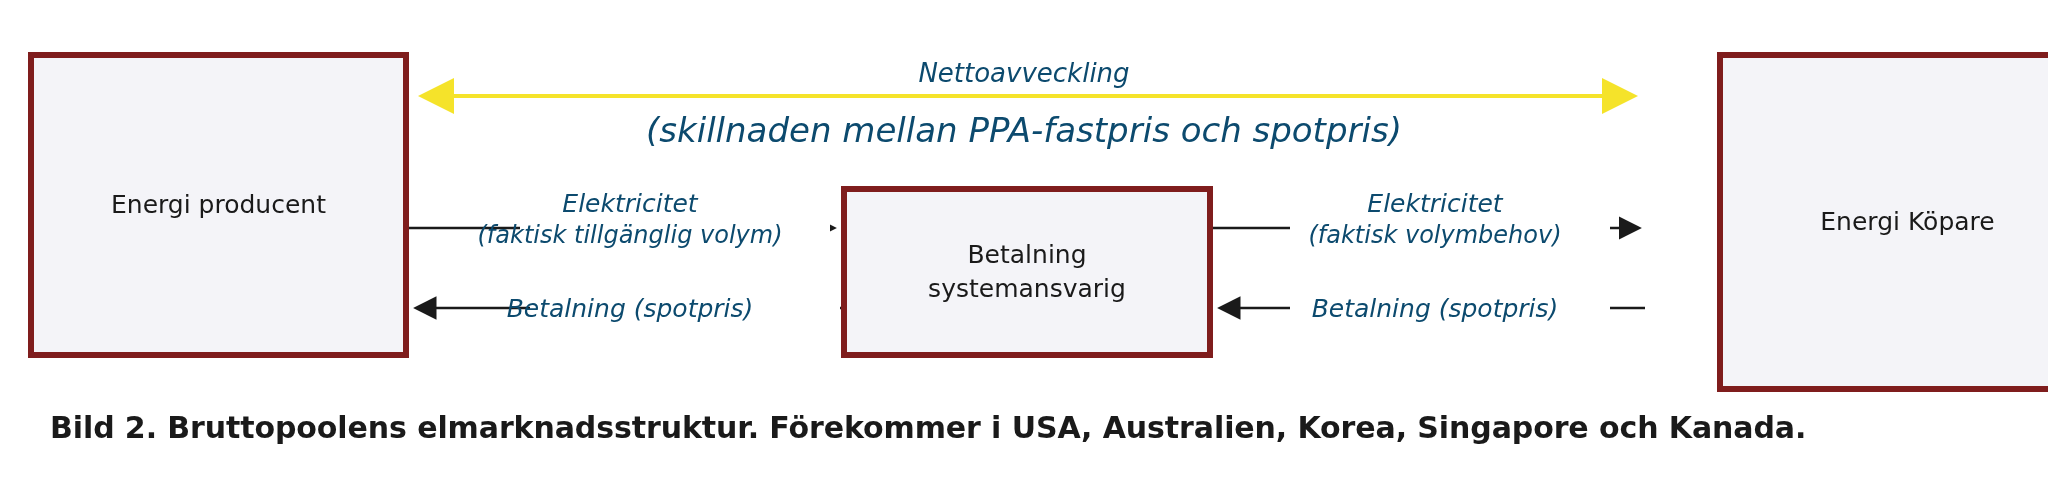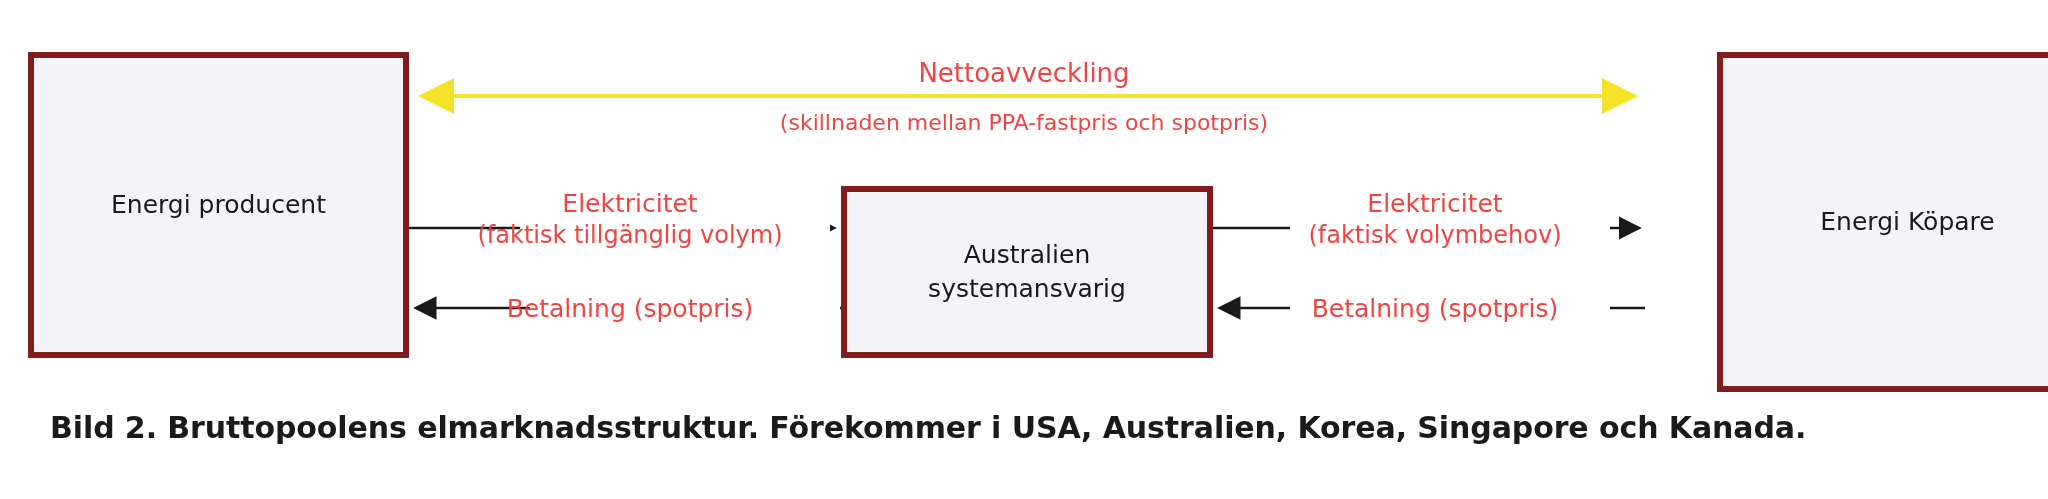--- a/index.html
+++ b/index.html
@@ -66,39 +66,40 @@
     width: 2048px;
     height: 499px;
   }
 
   
   .edge-label {
     position: absolute;
     text-align: center;
     font-size: 25px;
     line-height: 1.32;
-    color: #ef4444;
+    color: #0c4a6e;
     white-space: nowrap;
+    font-style: italic;
   }
   .edge-label .sub {
     display: block;
     font-size: 24px;
   }
 
   #label-net-title {
     left: 612px;
     top: 56px;
     width: 824px;
     font-size: 26px;
   }
   #label-net-sub {
     left: 612px;
     top: 108px;
     width: 824px;
-    font-size: 22px;
+    font-size: 34px;
   }
 
   #label-elec-left {
     left: 420px;
     top: 187px;
     width: 420px;
   }
   #label-elec-right {
     left: 1235px;
     top: 187px;
@@ -131,21 +132,21 @@
 </head>
 <body>
 
 <div id="diagram-root">
 
   <div class="node-box" id="box-producer">
     <span class="node-label">Energi producent</span>
   </div>
 
   <div class="node-box" id="box-operator">
-    <span class="node-label">Australien
+    <span class="node-label">Betalning
 systemansvarig</span>
   </div>
 
   <div class="node-box" id="box-buyer">
     <span class="node-label">Energi Köpare</span>
   </div>
 
   <svg id="arrow-svg" viewBox="0 0 2048 499">
     <defs>
       <marker id="head-dark" markerWidth="9" markerHeight="9" refX="7.5" refY="4.5" orient="auto">

